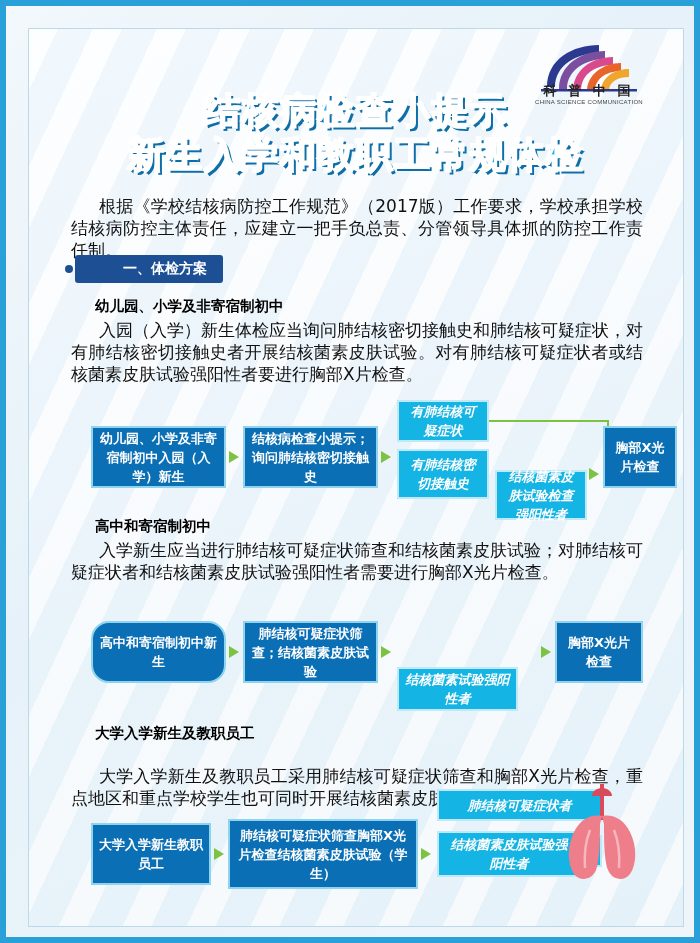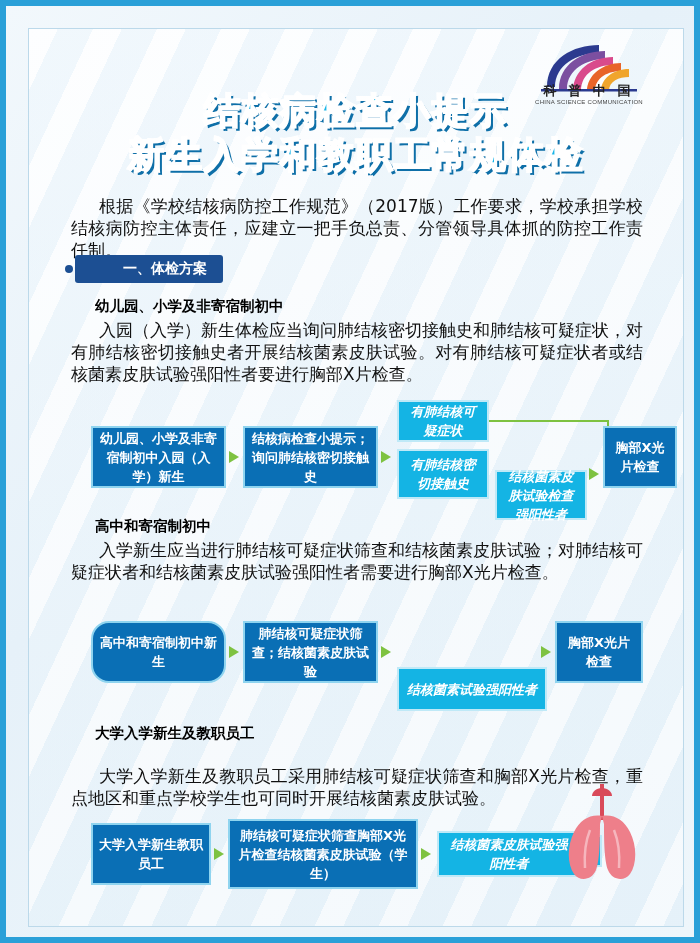--- a/index.html
+++ b/index.html
@@ -163,35 +163,36 @@
     <div class="sub-head" style="left:66px;top:488px;">高中和寄宿制初中</div>
     <div class="para" style="left:42px;top:510px;width:572px;">
       <span class="indent">入学新生应当进行肺结核可疑症状筛查和结核菌素皮肤试验；对肺结核可疑症状者和结核菌素皮肤试验强阳性者需要进行胸部X光片检查。</span>
     </div>
 
     <div class="box blue" style="left:62px;top:592px;width:135px;height:62px;border-radius:18px;">高中和寄宿制初中新生</div>
     <div class="arrow" style="left:200px;top:617px;"></div>
     <div class="box blue" style="left:214px;top:592px;width:135px;height:62px;">肺结核可疑症状筛查；结核菌素皮肤试验</div>
     <div class="arrow" style="left:352px;top:617px;"></div>
 
-    <div class="box cyan" style="left:368px;top:638px;width:150px;height:44px;">结核菌素试验强阳性者</div>
+    <div class="box cyan" style="left:368px;top:638px;width:121px;height:44px;">结核菌素试验强阳性者</div>
 
     <div class="arrow" style="left:512px;top:617px;"></div>
     <div class="box blue" style="left:526px;top:592px;width:88px;height:62px;">胸部X光片检查</div>
 
     <div class="sub-head" style="left:66px;top:695px;">大学入学新生及教职员工</div>
     <div class="para" style="left:42px;top:736px;width:572px;">
       <span class="indent">大学入学新生及教职员工采用肺结核可疑症状筛查和胸部X光片检查，重点地区和重点学校学生也可同时开展结核菌素皮肤试验。</span>
     </div>
 
     <div class="box blue" style="left:62px;top:794px;width:120px;height:62px;">大学入学新生教职员工</div>
     <div class="arrow" style="left:185px;top:819px;"></div>
     <div class="box blue" style="left:199px;top:790px;width:190px;height:70px;">肺结核可疑症状筛查胸部X光片检查结核菌素皮肤试验（学生）</div>
     <div class="arrow" style="left:392px;top:819px;"></div>
 
+    <div class="box cyan" style="left:408px;top:760px;width:165px;height:32px;">肺结核可疑症状者</div>
     <div class="box cyan" style="left:408px;top:806px;width:165px;height:32px;">胸部X光片检查异常者</div>
     <div class="box cyan" style="left:408px;top:802px;width:144px;height:46px;">结核菌素皮肤试验强阳性者</div>
 
     <svg class="lungs" viewBox="0 0 105 110">
       <path d="M52 8 L52 44" stroke="#d94a5a" stroke-width="4" fill="none"></path>
       <path d="M52 40 C40 38, 30 44, 24 56 C17 70, 17 88, 24 98 C30 106, 42 104, 46 94 C50 84, 50 60, 50 48 Z" fill="#ee7f8a"></path>
       <path d="M52 40 C64 38, 74 44, 80 56 C87 70, 87 88, 80 98 C74 106, 62 104, 58 94 C54 84, 54 60, 54 48 Z" fill="#ee7f8a"></path>
       <path d="M40 54 C36 64, 34 78, 35 92" stroke="#f6b6bd" stroke-width="2.5" fill="none"></path>
       <path d="M64 54 C68 64, 70 78, 69 92" stroke="#f6b6bd" stroke-width="2.5" fill="none"></path>
       <path d="M52 12 C46 12, 42 16, 42 20 L62 20 C62 16, 58 12, 52 12 Z" fill="#d94a5a"></path>

